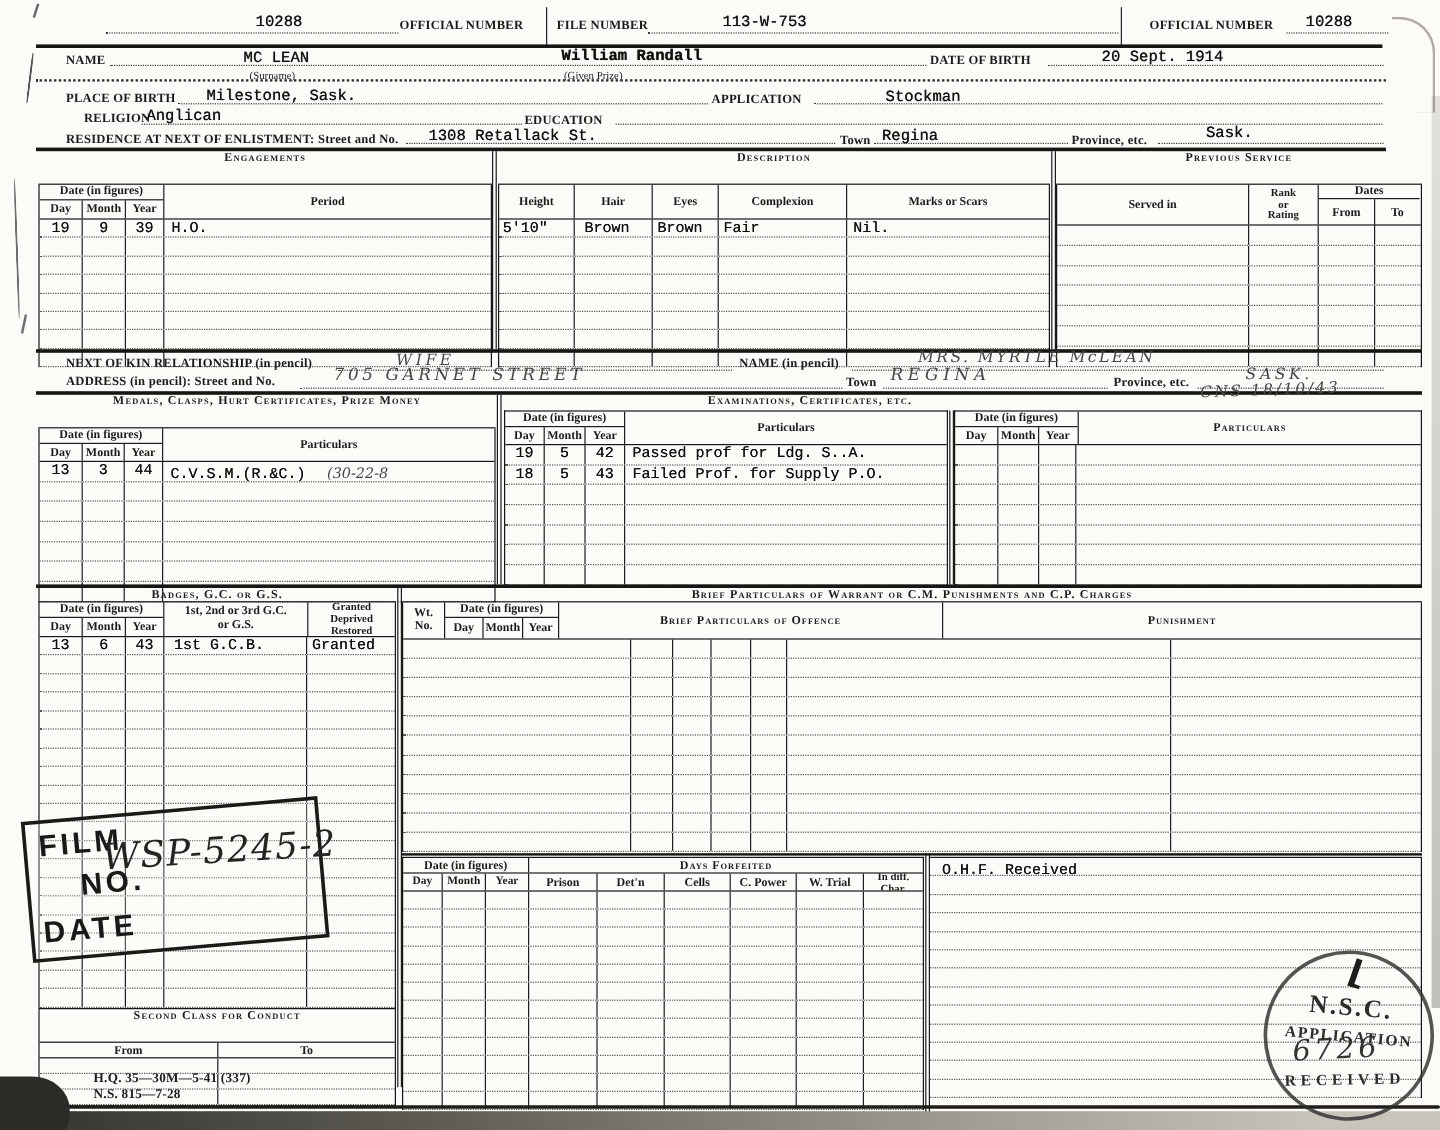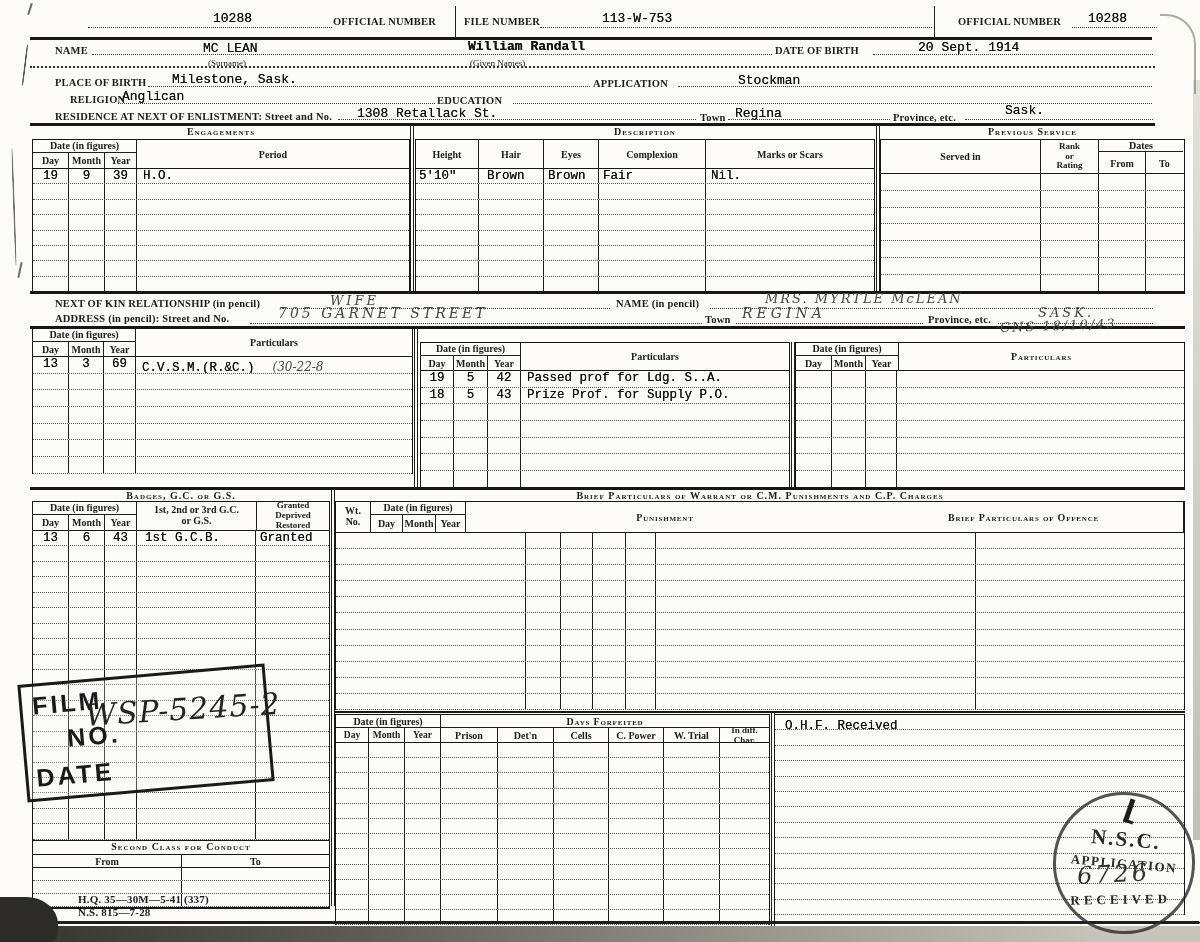--- a/index.html
+++ b/index.html
@@ -10,21 +10,21 @@
   .cap{position:absolute;font-size:9px;white-space:nowrap;color:#222}
   .typed{position:absolute;font-family:"Liberation Mono","DejaVu Sans Mono",monospace;font-size:13px;color:#101010;white-space:nowrap;text-shadow:0 0 .6px #222}
   .pencil{font-family:"DejaVu Serif",serif;font-style:italic;color:#474747;white-space:nowrap}
   .penabs{position:absolute}
   .dots{position:absolute;height:0;border-bottom:1.6px dotted #3a3a3a}
   .dotheavy{position:absolute;height:0;border-bottom:2.5px dotted #2e2e2e}
   .vline{position:absolute;width:0;border-left:1.6px solid #222}
   .hrule{position:absolute;height:2.6px;background:#161616}
   .vsep{position:absolute;width:3.5px;border-left:1.3px solid #1b1b1b;border-right:1.3px solid #1b1b1b}
   .tbl{position:absolute}
-  .ttl{font-weight:bold;font-size:10px;text-align:center;font-variant:small-caps;letter-spacing:1px;border-bottom:1.4px solid #161616;height:14px;line-height:12px;overflow:hidden}
+  .ttl{font-weight:bold;font-size:10px;text-align:center;font-variant:small-caps;letter-spacing:1px;border-bottom:1.4px solid #161616;height:28px;line-height:12px;overflow:hidden}
   .ttl2{height:12px;line-height:11px}
   .sc{font-variant:small-caps;letter-spacing:.8px}
   .tbwrap{border-left:1.4px solid #161616;border-right:1.4px solid #161616}
   .btop{border-top:1.5px solid #161616}
   .thead{display:flex;border-bottom:1.8px solid #161616}
   .hc{font-weight:bold;font-size:10px;text-align:center;display:flex;align-items:center;justify-content:center;overflow:hidden}
   .pre{white-space:pre-line;line-height:1.08}
   .brd{border-right:1px solid #1d1d1d}
   .subhd{height:13px;border-bottom:1px solid #1d1d1d;line-height:12px;display:block;text-align:center;font-weight:bold;font-size:10px}
   .trow{display:flex;border-bottom:1.2px dotted #555}
@@ -60,21 +60,21 @@
   <span class="lbl" style="left:958px;top:16px">OFFICIAL NUMBER</span>
   <div class="dots" style="left:1072px;top:27px;width:85px"></div>
   <span class="typed" style="left:1088px;top:11px">10288</span>
   <div class="hrule" style="left:30px;top:37px;width:1122px"></div>
 
   <span class="lbl" style="left:55px;top:45px">NAME</span>
   <div class="dots" style="left:92px;top:54px;width:680px"></div>
   <span class="typed" style="left:203px;top:41px">MC LEAN</span>
   <span class="cap" style="left:208px;top:58px">(Surname)</span>
   <span class="typed" style="left:468px;top:39px;font-weight:bold">William Randall</span>
-  <span class="cap" style="left:470px;top:58px">(Given Names)</span>
+  <span class="cap" style="left:470px;top:58px">(Given Prize)</span>
   <span class="lbl" style="left:775px;top:45px">DATE OF BIRTH</span>
   <div class="dots" style="left:873px;top:54px;width:280px"></div>
   <span class="typed" style="left:918px;top:40px">20 Sept. 1914</span>
   <div class="dotheavy" style="left:30px;top:66px;width:1125px"></div>
 
   <span class="lbl" style="left:55px;top:77px">PLACE OF BIRTH</span>
   <div class="dots" style="left:148px;top:86px;width:442px"></div>
   <span class="typed" style="left:172px;top:72px">Milestone, Sask.</span>
   <span class="lbl" style="left:593px;top:78px">APPLICATION</span>
   <div class="dots" style="left:678px;top:86px;width:474px"></div>
@@ -301,37 +301,38 @@
   <span class="lbl" style="left:705px;top:314px">Town</span>
   <div class="dots" style="left:736px;top:323px;width:187px"></div>
   <span class="pencil penabs" style="left:742px;top:305px;font-size:14px;letter-spacing:4px">REGINA</span>
   <span class="lbl" style="left:928px;top:314px">Province, etc.</span>
   <div class="dots" style="left:998px;top:323px;width:155px"></div>
   <span class="pencil penabs" style="left:1038px;top:305px;font-size:13px;letter-spacing:3px">SASK.</span>
   <div class="hrule" style="left:30px;top:326px;width:1155px"></div>
   <span class="pencil penabs" style="left:1000px;top:318px;font-size:13px;letter-spacing:2px;transform:rotate(-2deg);z-index:3">CNS 18/10/43</span>
 
   <div class="tbl" id="med" style="left:32px;top:329px;width:381px">
+    <div class="ttl">Medals, Clasps, Hurt Certificates, Prize Money</div>
     <div class="tbwrap">
       <div class="thead" style="height:28px">
         <div class="brd" style="width:103px">
           <span class="subhd">Date (in figures)</span>
           <div style="display:flex;height:14px">
             <div class="hc brd" style="width:36px">Day</div>
             <div class="hc brd" style="width:35px">Month</div>
             <div class="hc" style="width:31px">Year</div>
           </div>
         </div>
         <div class="hc" style="flex:1">Particulars</div>
       </div>
       <div>
         <div class="trow">
           <div class="c tval tc" style="width:36px">13</div>
           <div class="c tval tc" style="width:35px">3</div>
-          <div class="c tval tc" style="width:32px">69</div>
+          <div class="c tval tc" style="width:32px">44</div>
           <div class="c last" style="flex:1;padding-left:6px">
             <span class="tval" style="position:static">C.V.S.M.(R.&amp;C.)</span>
             <span class="pencil" style="font-size:12px;margin-left:14px">(30-22-8</span>
           </div>
         </div>
         <div class="dc">
           <div class="trow">
             <div class="c" style="width:36px"></div>
               <div class="c" style="width:35px"></div>
             <div class="c" style="width:32px"></div>
@@ -361,20 +362,21 @@
             <div class="c" style="width:36px"></div>
               <div class="c" style="width:35px"></div>
             <div class="c" style="width:32px"></div>
               <div class="c last" style="flex:1"></div>
           </div></div>
       </div>
     </div>
   </div>
   <div class="vsep" style="left:414px;top:329px;height:158px"></div>
 
+  <div class="abs ttl" style="left:420px;top:329px;width:510px;border-bottom:none">Examinations, Certificates, etc.</div>
   <div class="tbl" id="exl" style="left:420px;top:342px;width:370px">
     <div class="tbwrap btop">
       <div class="thead" style="height:28px">
         <div class="brd" style="width:100px">
           <span class="subhd">Date (in figures)</span>
           <div style="display:flex;height:14px">
             <div class="hc brd" style="width:33px">Day</div>
             <div class="hc brd" style="width:34px">Month</div>
             <div class="hc" style="width:32px">Year</div>
           </div>
@@ -385,21 +387,21 @@
         <div class="trow">
           <div class="c tval tc" style="width:33px">19</div>
           <div class="c tval tc" style="width:34px">5</div>
           <div class="c tval tc" style="width:33px">42</div>
           <div class="c tval last" style="flex:1;padding-left:6px">Passed prof for Ldg. S..A.</div>
         </div>
         <div class="trow">
           <div class="c tval tc" style="width:33px">18</div>
           <div class="c tval tc" style="width:34px">5</div>
           <div class="c tval tc" style="width:33px">43</div>
-          <div class="c tval last" style="flex:1;padding-left:6px">Prize Prof. for Supply P.O.</div>
+          <div class="c tval last" style="flex:1;padding-left:6px">Failed Prof. for Supply P.O.</div>
         </div>
         <div class="dc">
           <div class="trow">
             <div class="c" style="width:33px"></div>
               <div class="c" style="width:34px"></div>
             <div class="c" style="width:33px"></div>
               <div class="c last" style="flex:1"></div>
           </div>
         <div class="trow">
             <div class="c" style="width:33px"></div>
@@ -660,22 +662,22 @@
         <div class="hc brd pre" style="width:35px">Wt.
 No.</div>
         <div class="brd" style="width:95px">
           <span class="subhd">Date (in figures)</span>
           <div style="display:flex;height:17px">
             <div class="hc brd" style="width:32px">Day</div>
             <div class="hc brd" style="width:33px">Month</div>
             <div class="hc" style="width:29px">Year</div>
           </div>
         </div>
+        <div class="hc brd sc" style="width:320px">Brief Particulars of Offence</div>
         <div class="hc sc" style="flex:1">Punishment</div>
-        <div class="hc brd sc" style="width:320px">Brief Particulars of Offence</div>
       </div>
       <div>
         <div class="dc">
           <div class="trow">
             <div class="c" style="width:190px"></div>
               <div class="c" style="width:35px"></div>
             <div class="c" style="width:32px"></div>
               <div class="c" style="width:33px"></div>
             <div class="c" style="width:30px"></div>
               <div class="c" style="width:320px"></div>

